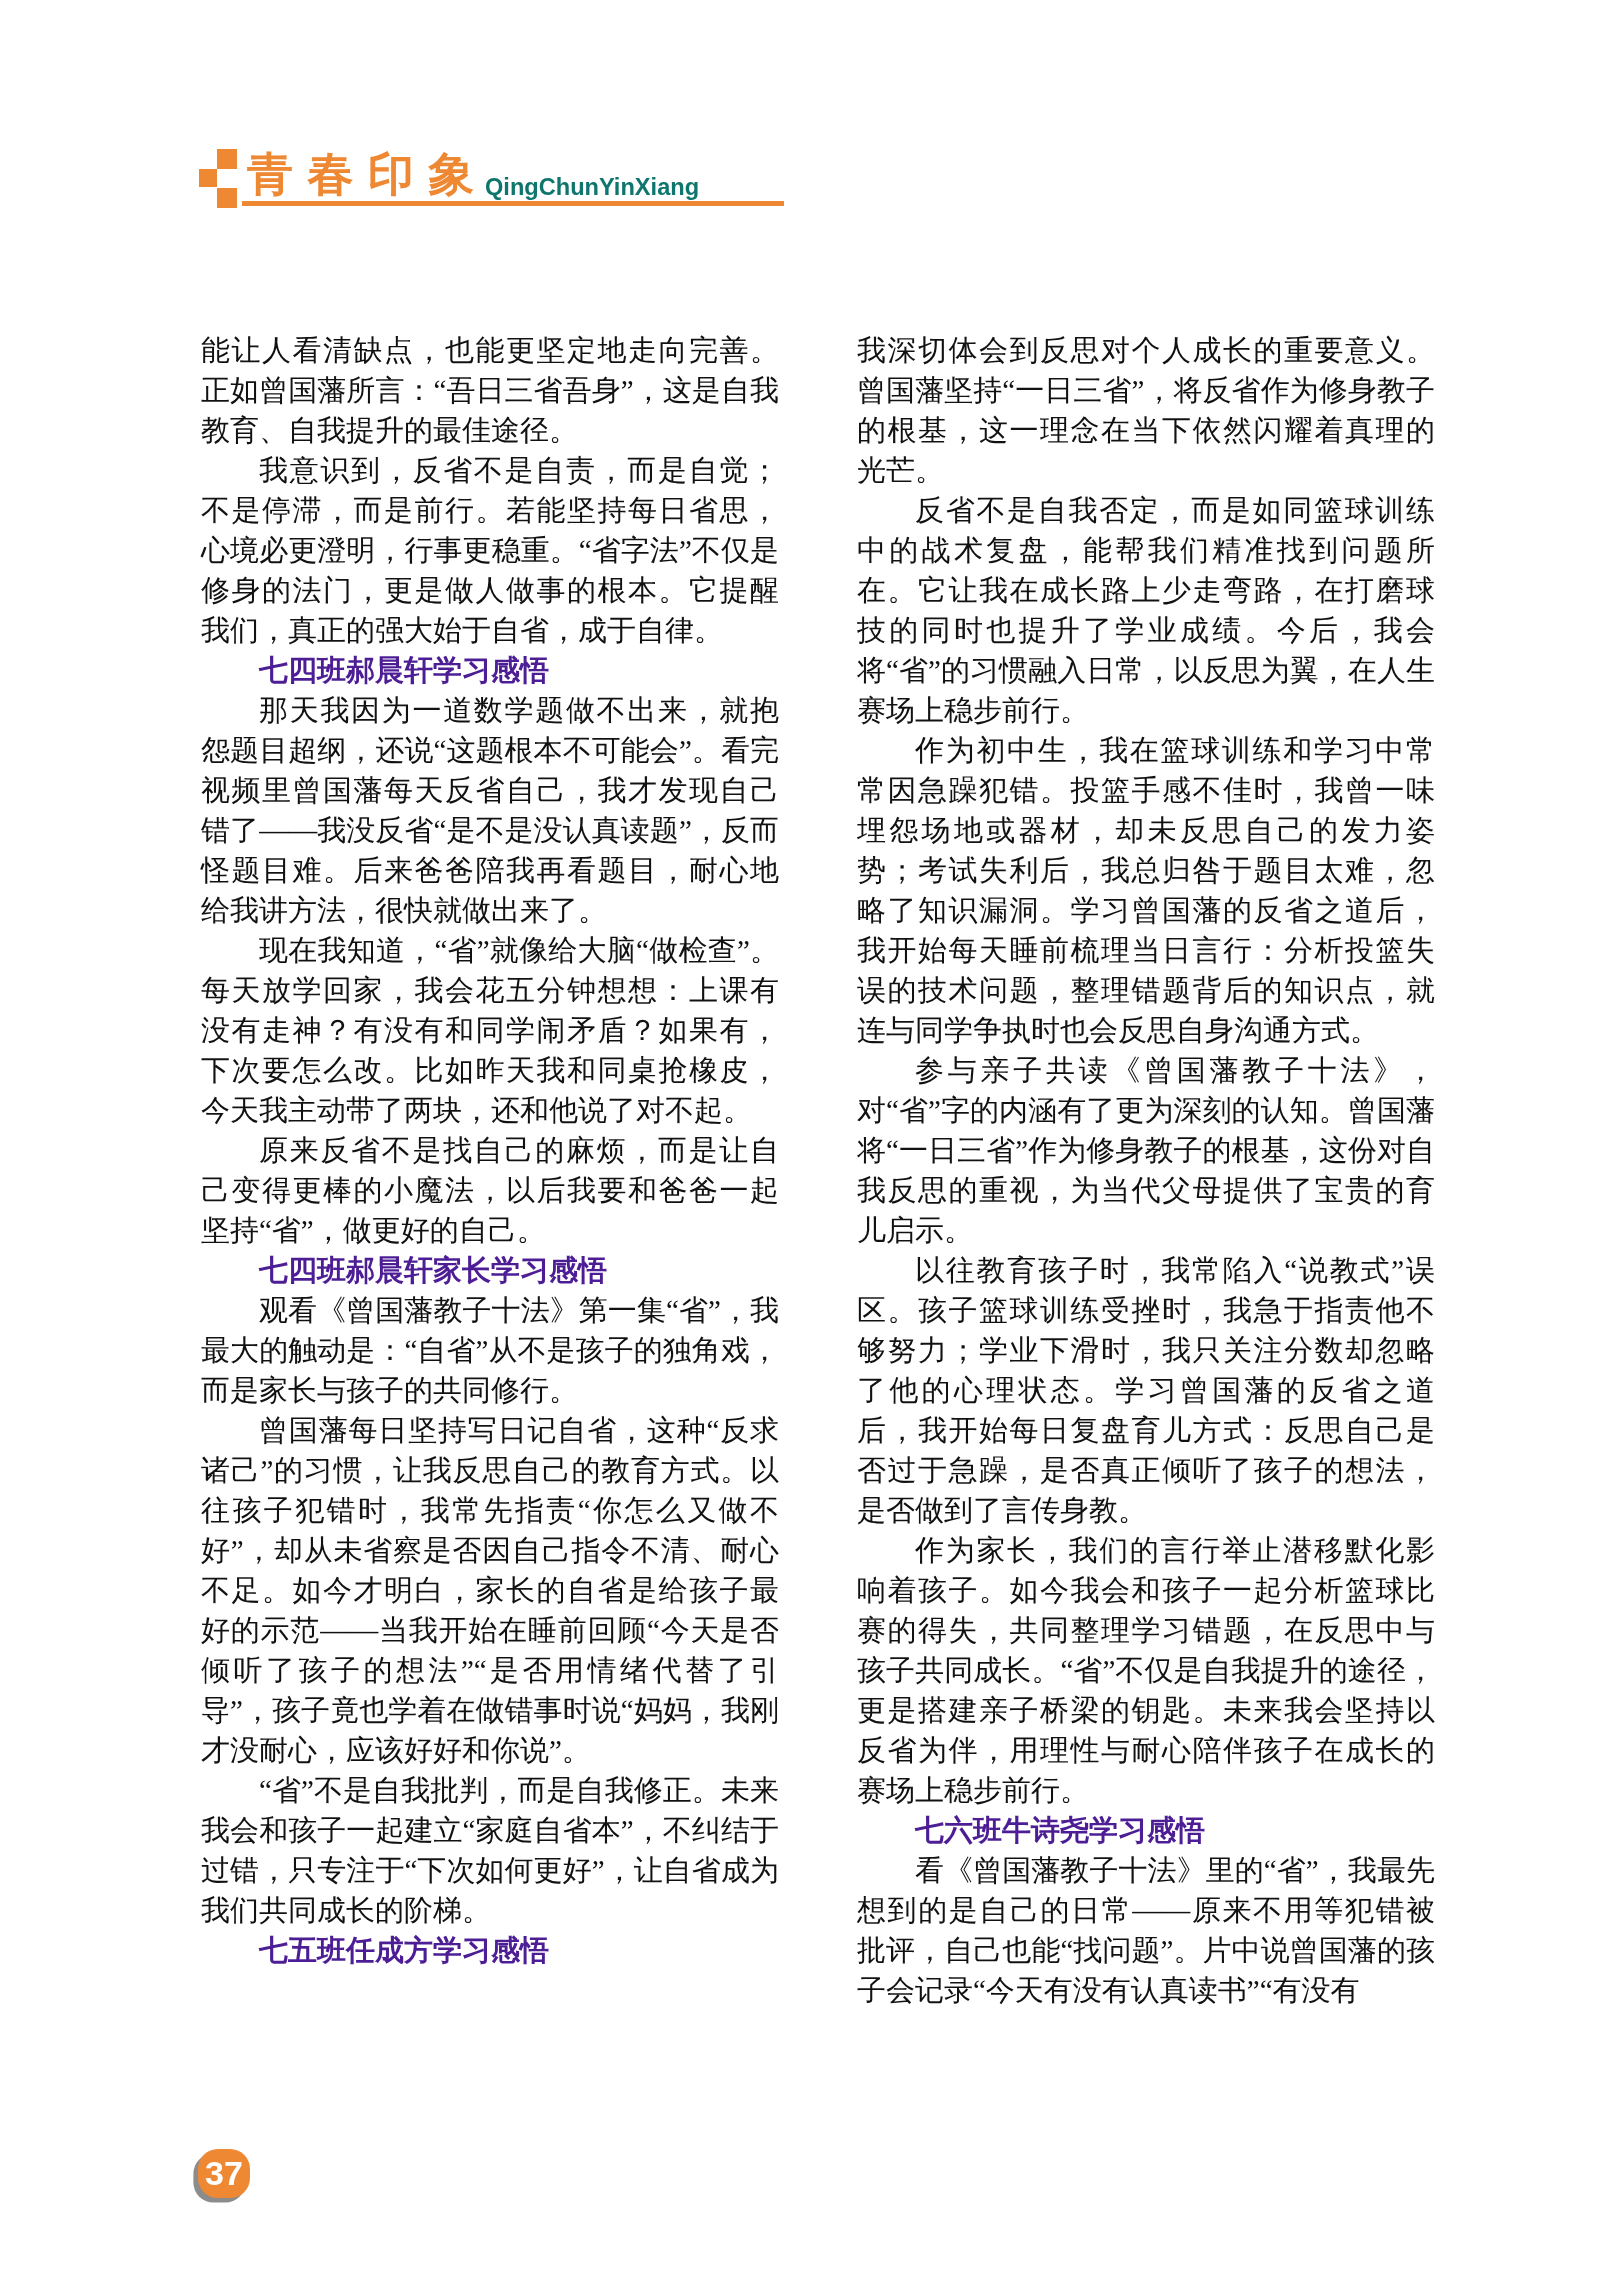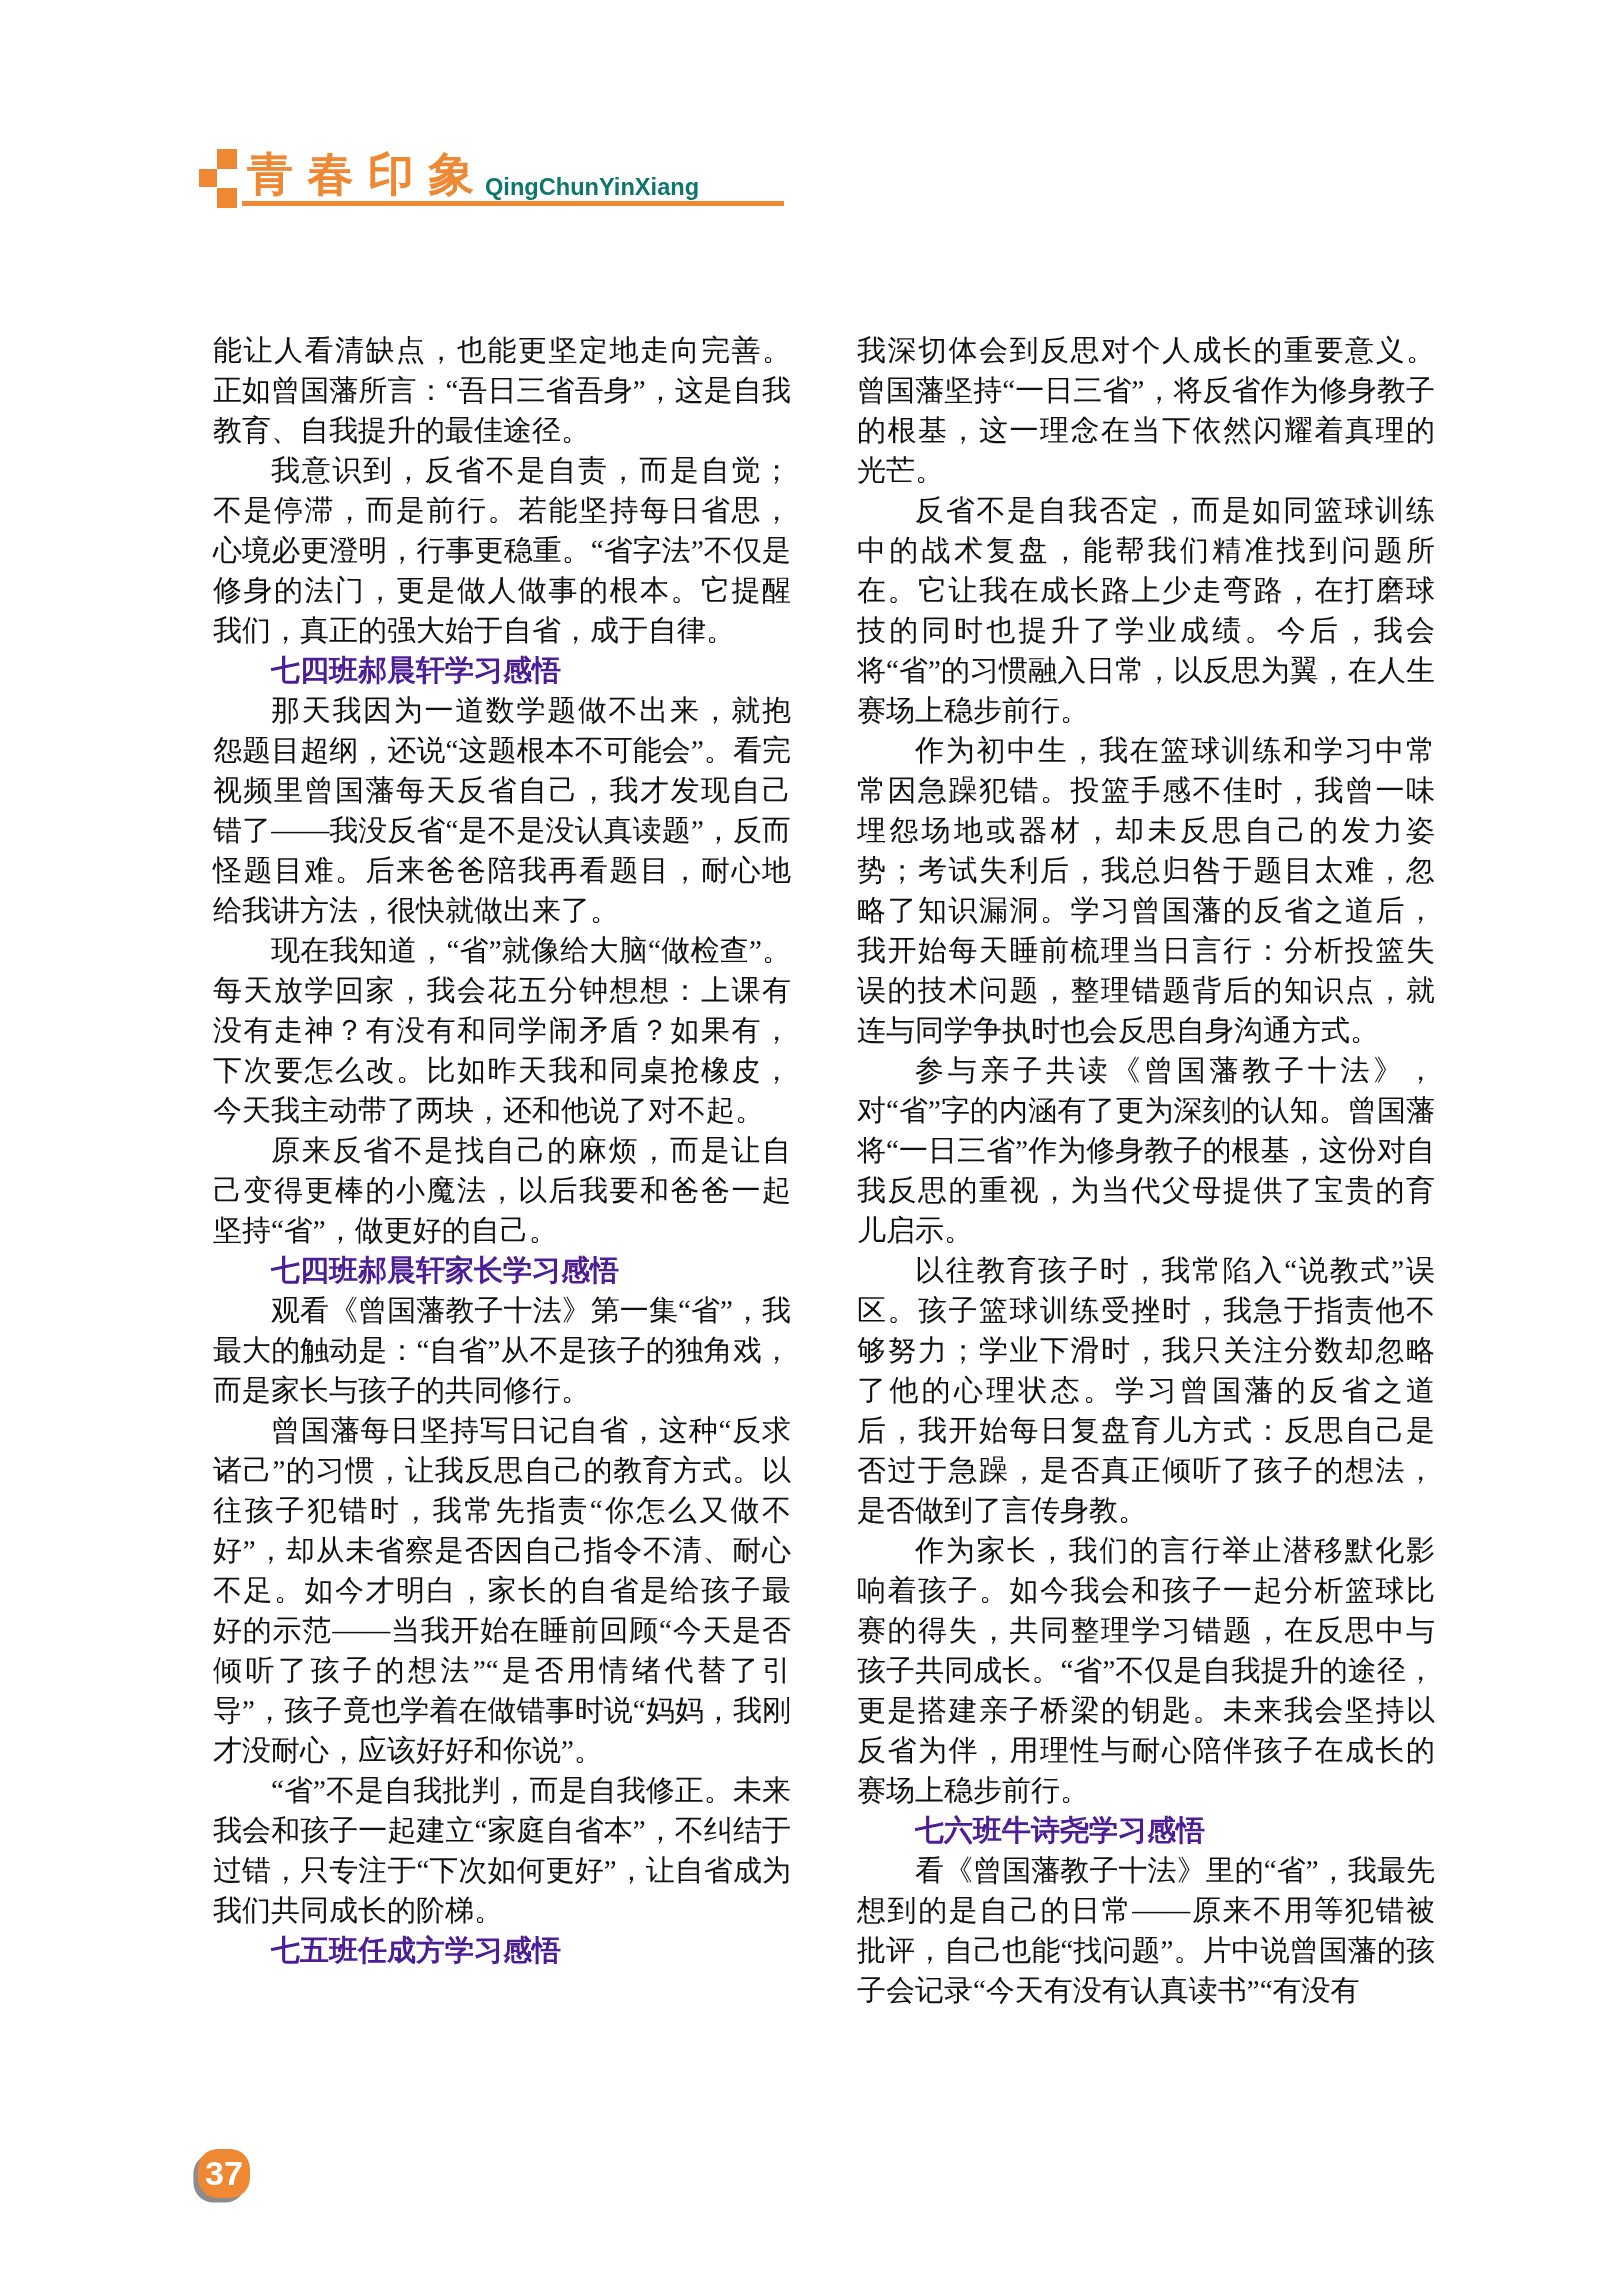--- a/index.html
+++ b/index.html
@@ -31,21 +31,21 @@
   .logo-underline{
     position:absolute;left:242px;top:201px;
     width:542px;height:5.2px;background:#EE8833;
   }
   
   .column{
     position:absolute;top:330px;width:578px;
     font-size:29px;line-height:40px;
     text-align:justify;
   }
-  .col-left{left:201px;margin-left:12px;}
+  .col-left{left:201px;}
   .col-right{left:857px;}
   .para{margin:0;text-indent:2em;}
   .para.flush{text-indent:0;}
   .subhead{
     margin:0;text-indent:2em;
     color:#4c1d95;font-weight:bold;
   }
   
   .pagenum{
     position:absolute;left:198px;top:2149px;

